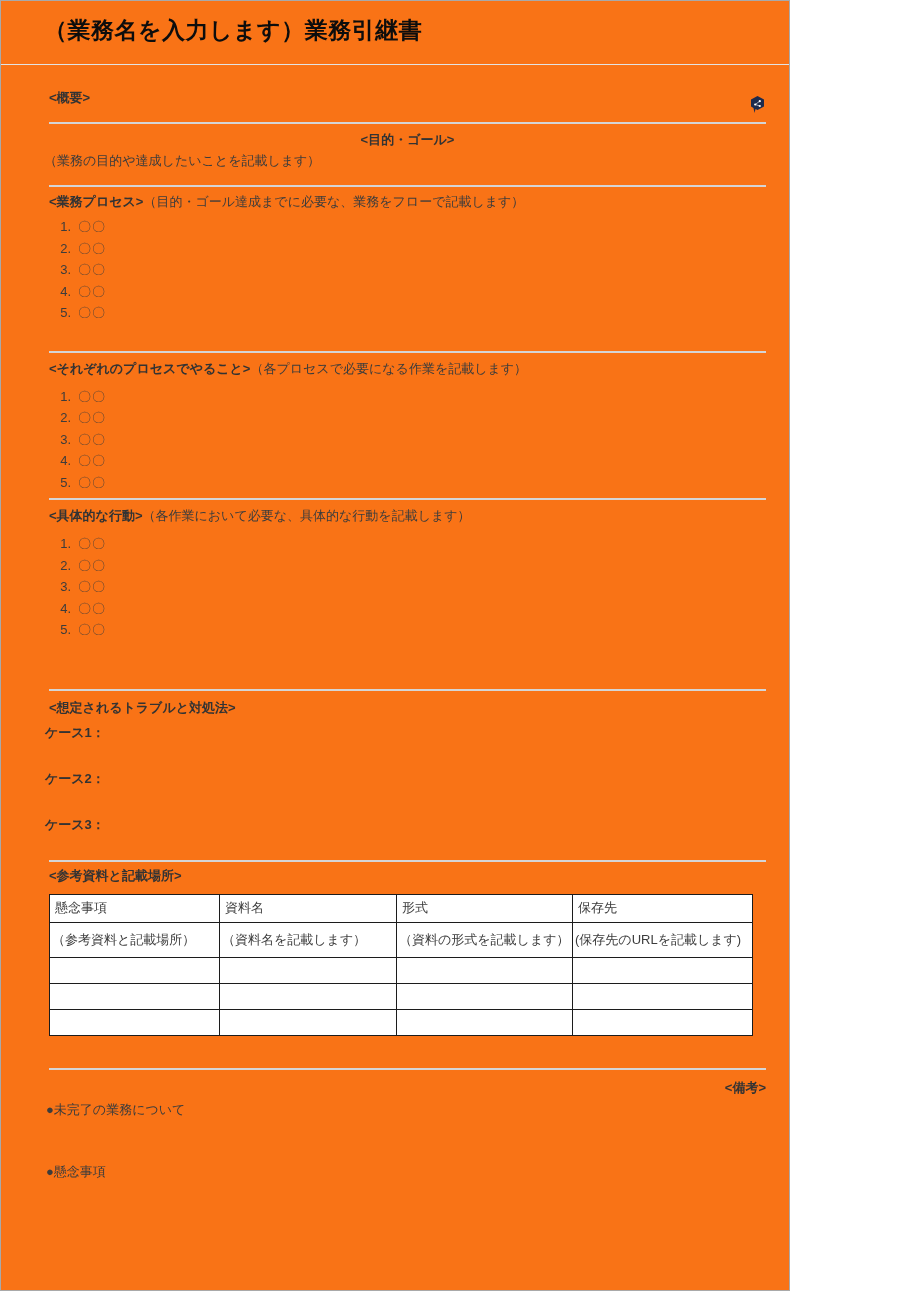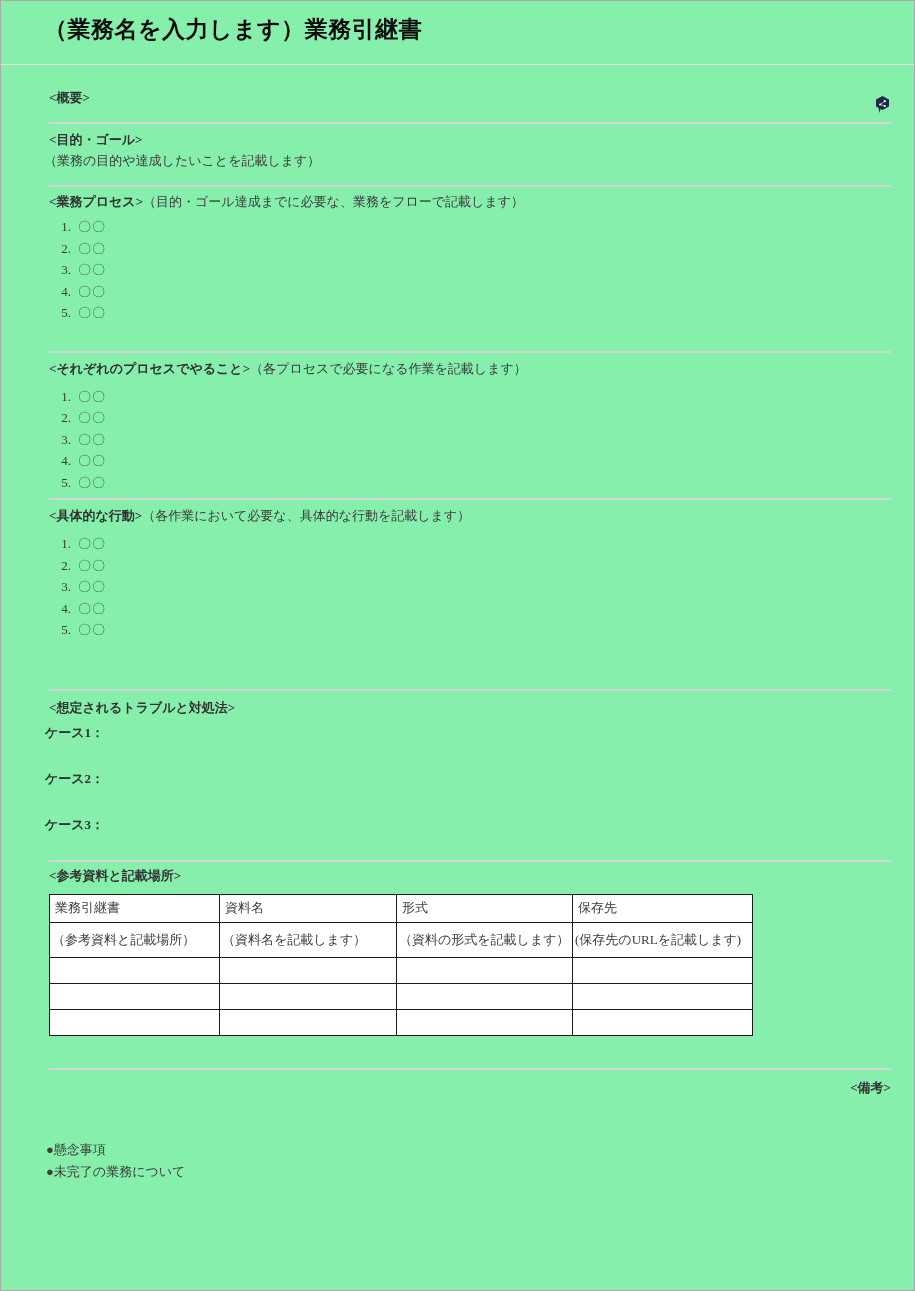--- a/index.html
+++ b/index.html
@@ -1,24 +1,24 @@
 <!DOCTYPE html>
 <html><head>
 <meta charset="utf-8">
 <style>
   * { margin: 0; padding: 0; box-sizing: border-box; }
   html, body { background: #ffffff; }
   .page {
     position: relative;
-    width: 915px;
+    width: 790px;
     height: 1291px;
-    background: #86efac;
+    background: #f97316;
     border: 1px solid #a9a9a9;
     overflow: hidden;
-    font-family: Liberation Serif, serif;
+    font-family: Liberation Sans, sans-serif;
     color: #3c3c3c;
     font-size: 13px;
   }
   .doc-title {
     padding: 14px 48px 0 48px;
     margin-left: -5px;
     font-size: 23px;
     line-height: 30px;
     font-weight: bold;
     color: #0d0d0d;
@@ -65,21 +65,21 @@
     position: absolute;
     top: 94px;
     right: 24px;
     width: 15px;
     height: 20px;
   }
   
   .mt-overview-h { margin-top: 24px; }
   .mt-overview-d { margin-top: 4px; }
   .mt-div1 { margin-top: 15px; }
-  .mt-goal-h { margin-top: 7px; }
+  .mt-goal-h { margin-top: 7px; text-align: center; }
   .mt-goal-d { margin-top: 3px; }
   .mt-div2 { margin-top: 15px; }
   .mt-process-h { margin-top: 6px; }
   .mt-process-l { margin-top: 5px; }
   .mt-div3 { margin-top: 27px; }
   .mt-each-h { margin-top: 7px; }
   .mt-each-l { margin-top: 8px; }
   .mt-div4 { margin-top: 5px; }
   .mt-action-h { margin-top: 7px; }
   .mt-action-l { margin-top: 8px; }
@@ -217,21 +217,21 @@
     <div class="sec-heading mt-ref-h">&lt;参考資料と記載場所&gt;</div>
     <table class="ref-table mt-table">
       <colgroup>
         <col style="width:170px">
           <col style="width:177px">
           <col style="width:176px">
           <col style="width:180px">
       </colgroup>
       <thead>
         <tr>
-          <th>業務引継書</th>
+          <th>懸念事項</th>
           <th>資料名</th>
           <th>形式</th>
           <th>保存先</th>
         </tr>
       </thead>
       <tbody>
         <tr class="placeholder-row">
           <td>（参考資料と記載場所）</td>
           <td>（資料名を記載します）</td>
           <td>（資料の形式を記載します）</td>
@@ -254,17 +254,17 @@
             <td></td>
             <td></td>
             <td></td>
           </tr>
       </tbody>
     </table>
 
     <div class="divider mt-div7"></div>
 
     <div class="sec-heading mt-note-h">&lt;備考&gt;</div>
+    <div class="bullet-line mt-bullet1">●未完了の業務について</div>
     <div class="bullet-line mt-bullet2">●懸念事項</div>
-    <div class="bullet-line mt-bullet1">●未完了の業務について</div>
 
   </div>
 </div>
 
 </body></html>

